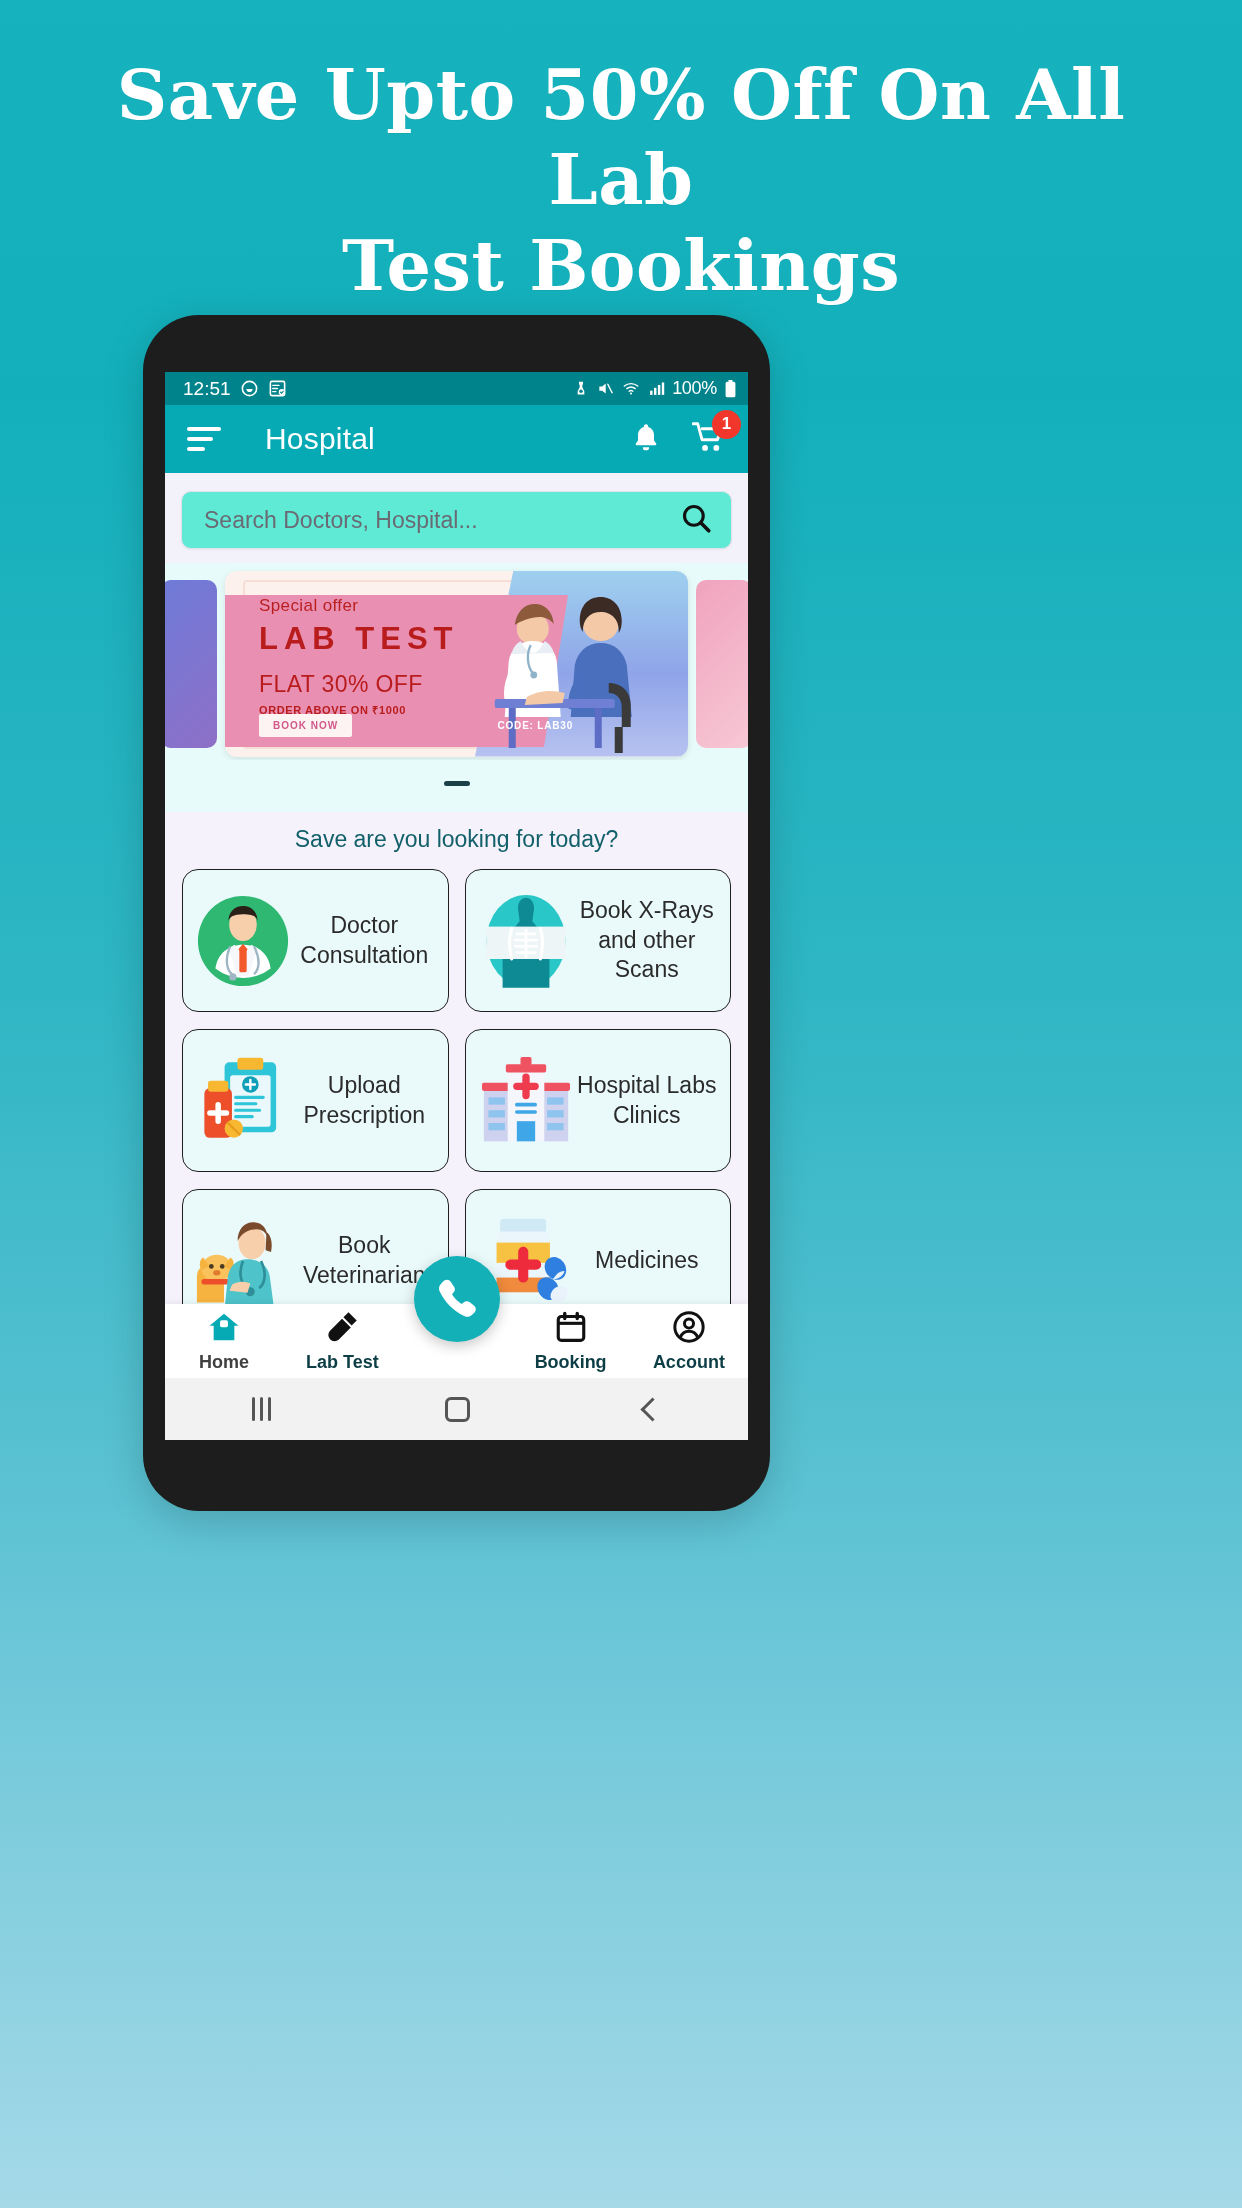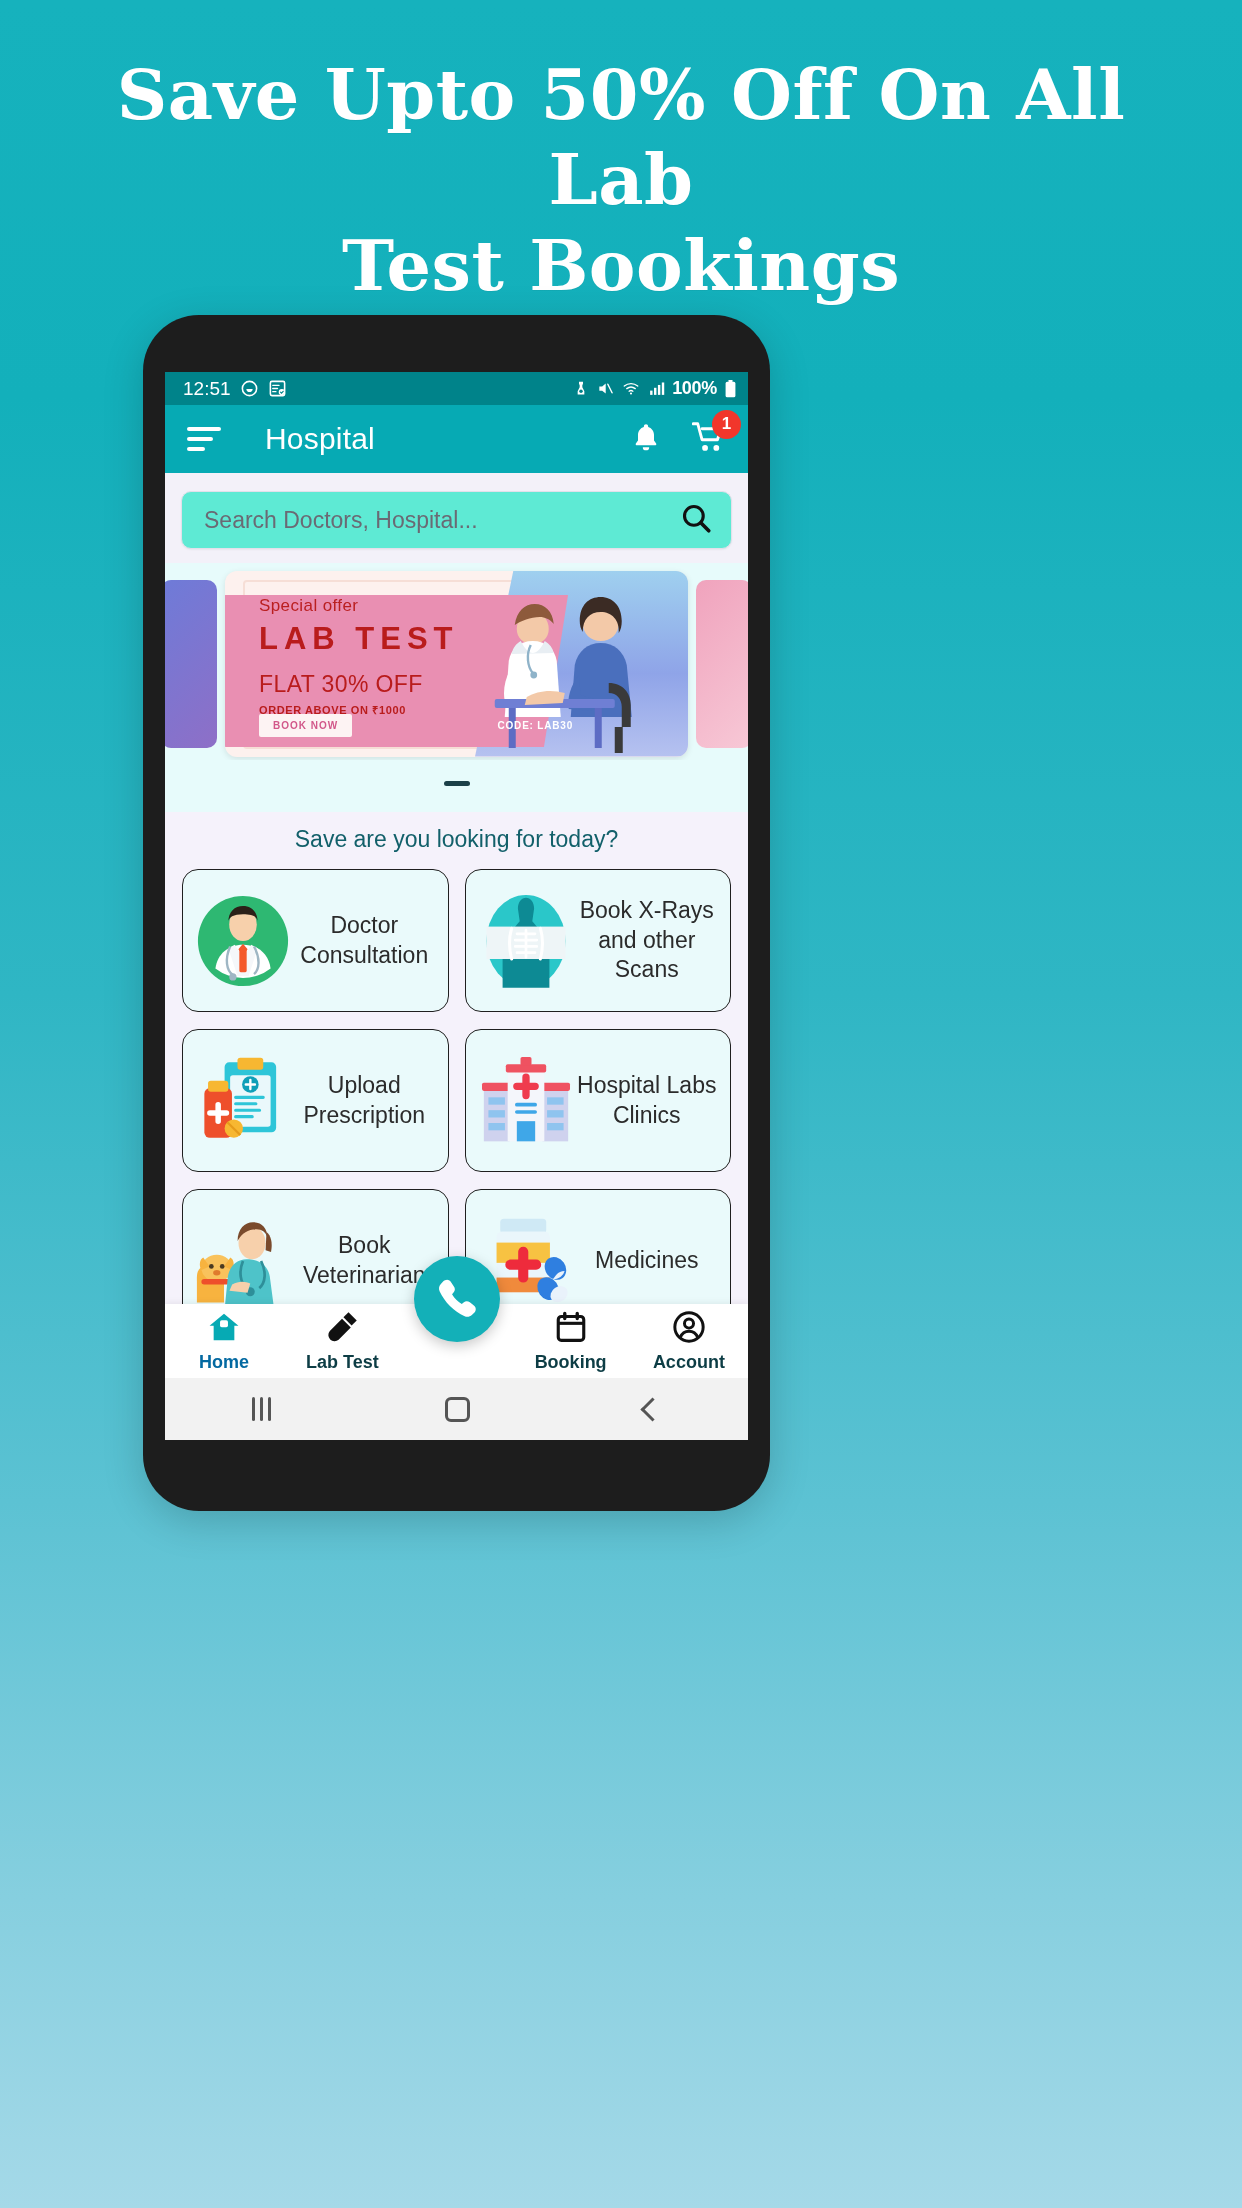--- a/index.html
+++ b/index.html
@@ -57,21 +57,21 @@
     display: flex;
     align-items: center;
     padding: 0 11px 0 18px;
     color: #ffffff;
     font-size: 19px;
     font-weight: 500;
   }
   .sb-left { display: flex; align-items: center; gap: 9px; }
   .sb-right { margin-left: auto; display: flex; align-items: center; gap: 7px; }
   .sb-icon { display: inline-flex; align-items: center; }
-  .sb-batt-pct { font-size: 18px; font-weight: 700; letter-spacing: -0.3px; }
+  .sb-batt-pct { font-size: 18px; font-weight: 400; letter-spacing: -0.3px; }
 
   
   .appbar {
     height: 68px;
     background: #06aab4;
     display: flex;
     align-items: center;
     padding: 0 20px 0 22px;
     position: relative;
   }
@@ -190,21 +190,21 @@
     height: 74px; background: #ffffff;
     display: flex; align-items: center;
     box-shadow: 0 -2px 6px rgba(0,0,0,0.06);
   }
   .nav-item {
     flex: 1; display: flex; flex-direction: column;
     align-items: center; justify-content: center; gap: 4px;
   }
   .nav-item.spacer { flex: 0 0 110px; }
   .nav-label { font-size: 18px; font-weight: 700; color: #0d3d45; }
-  .nav-item.active .nav-label { color: #0369a1; }
+  .nav-item.active .nav-label { color: #404040; }
   .fab {
     position: absolute; left: 50%; transform: translateX(-50%);
     bottom: 98px; width: 86px; height: 86px; border-radius: 50%;
     background: #13b0b8; display: flex; align-items: center; justify-content: center;
     box-shadow: 0 4px 14px rgba(0,0,0,0.22); z-index: 20;
   }
 
   
   .androidnav {
     position: absolute; left: 0; right: 0; bottom: 0;

